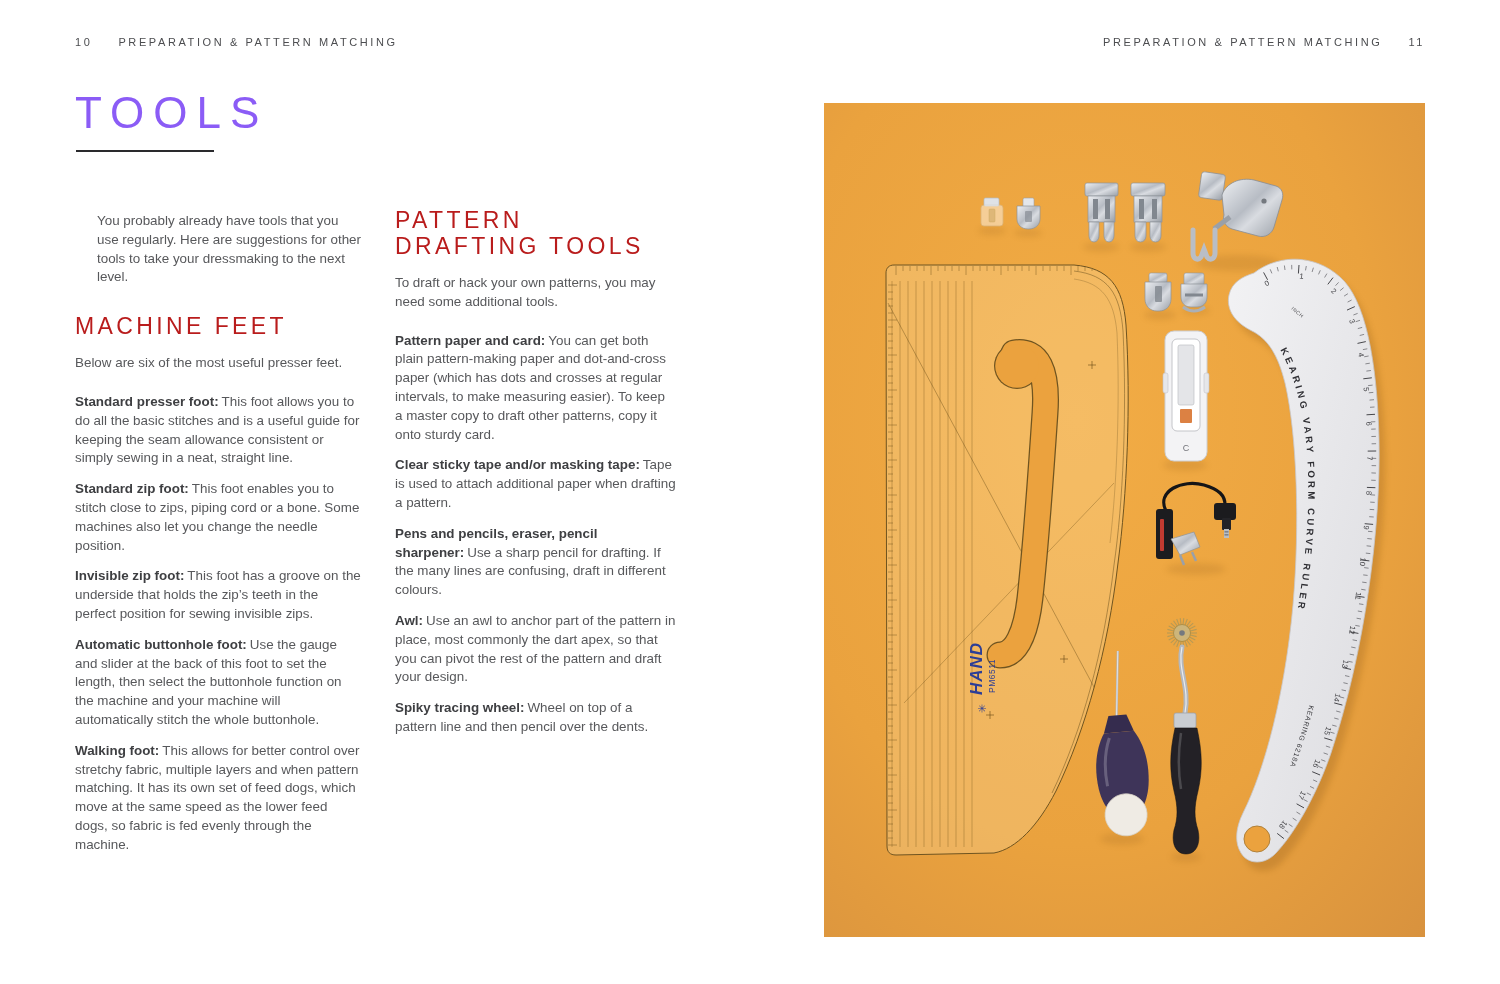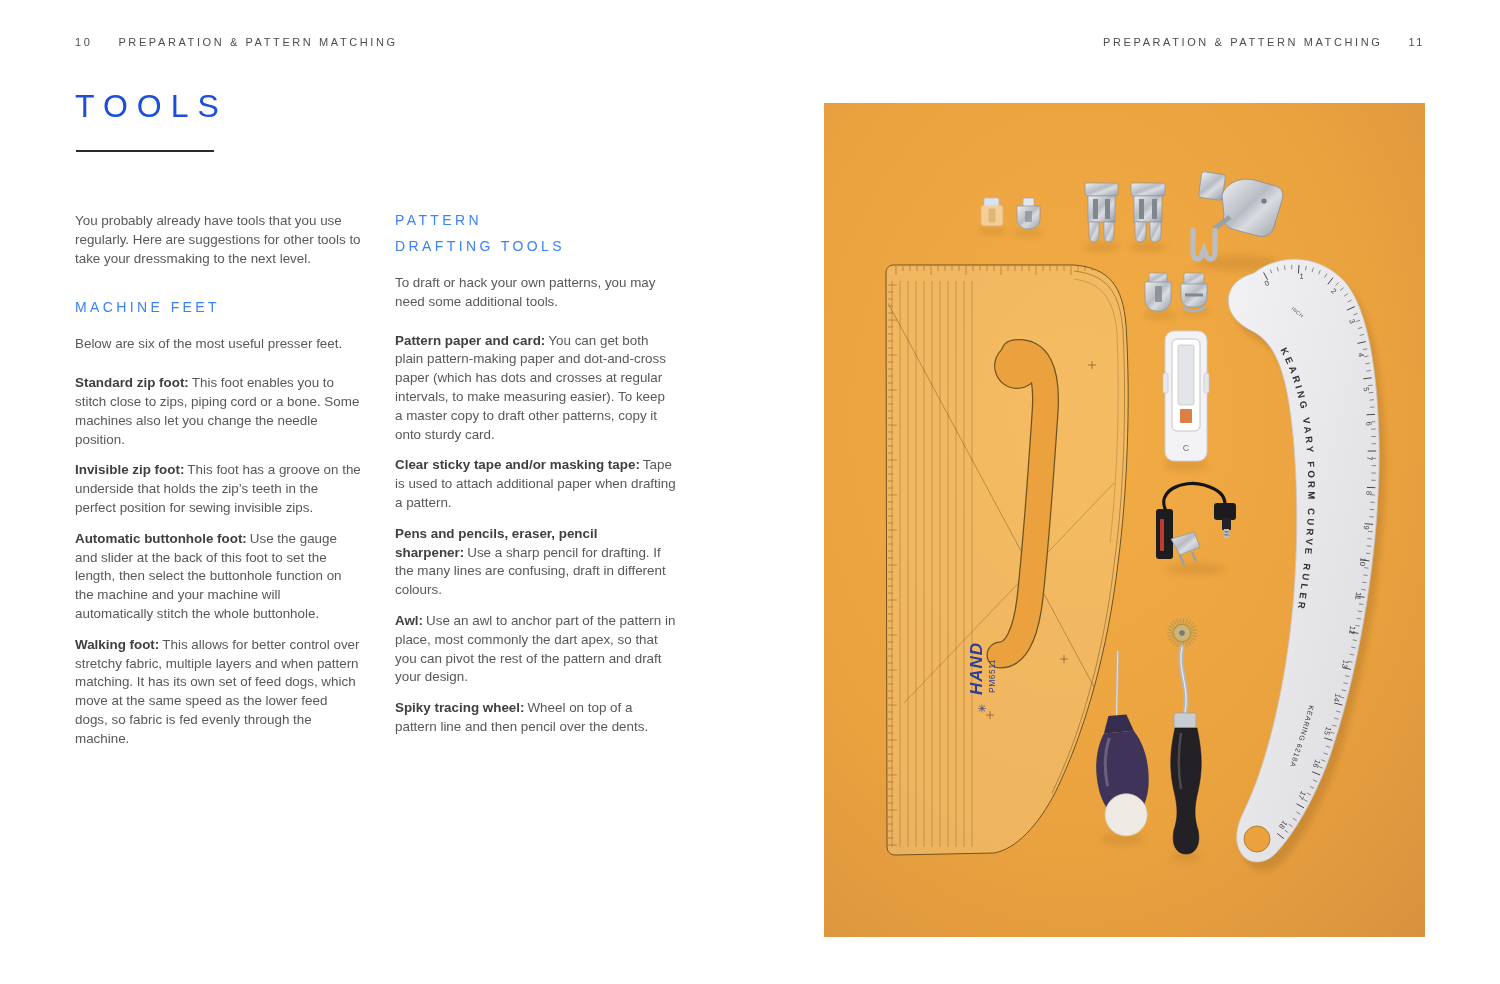--- a/index.html
+++ b/index.html
@@ -2,30 +2,30 @@
 <html><head>
 <meta charset="utf-8">
 <style>
   html,body{margin:0;padding:0;}
   body{width:1500px;height:984px;background:#ffffff;position:relative;overflow:hidden;
        font-family:"Liberation Sans",sans-serif;}
   .runhead{position:absolute;top:36px;font-size:11px;letter-spacing:2.6px;color:#4c4d50;
            display:flex;align-items:baseline;gap:26px;white-space:nowrap;}
   #head-left{left:75px;}
   #head-right{right:75px;}
-  .page-title{position:absolute;left:75px;top:88px;font-size:32px;letter-spacing:9px;
-              color:#1d4ed8;font-weight:normal;}
+  .page-title{position:absolute;left:75px;top:88px;font-size:44px;letter-spacing:9px;
+              color:#8b5cf6;font-weight:normal;}
   .title-rule{position:absolute;left:76px;top:150px;width:138px;height:2px;background:#2a2a2d;}
   .col{position:absolute;font-size:13.4px;line-height:18.8px;color:#57585b;}
   #col-left{left:75px;top:212px;width:287px;}
   #col-mid{left:395px;top:207px;width:281px;}
-  .col h2{font-size:14px;font-weight:normal;letter-spacing:3.4px;color:#3b82f6;
+  .col h2{font-size:23px;font-weight:normal;letter-spacing:3.4px;color:#b91c1c;
           margin:0 0 15px 0;line-height:26px;}
   .col p{margin:0 0 12px 0;}
-  .col p.intro{margin-bottom:26px;}
+  .col p.intro{margin-bottom:26px;margin-left:22px;}
   .col p.lead{margin-bottom:20px;}
   .col b{color:#3e3f42;font-weight:bold;margin-right:3px;}
   .photo{position:absolute;left:824px;top:103px;width:601px;height:834px;}
   svg text{font-family:"Liberation Sans",sans-serif;}
   .ruler-num{font-size:7.5px;fill:#3e3e42;}
   .ruler-label{font-size:9.5px;font-weight:bold;letter-spacing:3.2px;fill:#2f2f34;}
   .ruler-model{font-size:7px;letter-spacing:0.8px;fill:#3c3c40;}
   .ruler-unit{font-size:5px;letter-spacing:0.5px;fill:#47474b;}
   .pm-hand{font-size:17px;font-weight:bold;font-style:italic;fill:#2C3E96;letter-spacing:1px;}
   .pm-model{font-size:8.5px;fill:#2C3E96;letter-spacing:0.5px;}
@@ -44,20 +44,21 @@
   <span class="num">11</span>
 </div>
 
 <div class="page-title">TOOLS</div>
 <div class="title-rule"></div>
 
 <div class="col" id="col-left">
   <p class="intro">You probably already have tools that you use regularly. Here are suggestions for other tools to take your dressmaking to the next level.</p>
   <h2>MACHINE FEET</h2>
   <p class="lead">Below are six of the most useful presser feet.</p>
+  <p><b>Standard presser foot:</b><span>This foot allows you to do all the basic stitches and is a useful guide for keeping the seam allowance consistent or simply sewing in a neat, straight line.</span></p>
   <p><b>Standard zip foot:</b><span>This foot enables you to stitch close to zips, piping cord or a bone. Some machines also let you change the needle position.</span></p>
   <p><b>Invisible zip foot:</b><span>This foot has a groove on the underside that holds the zip’s teeth in the perfect position for sewing invisible zips.</span></p>
   <p><b>Automatic buttonhole foot:</b><span>Use the gauge and slider at the back of this foot to set the length, then select the buttonhole function on the machine and your machine will automatically stitch the whole buttonhole.</span></p>
   <p><b>Walking foot:</b><span>This allows for better control over stretchy fabric, multiple layers and when pattern matching. It has its own set of feed dogs, which move at the same speed as the lower feed dogs, so fabric is fed evenly through the machine.</span></p>
 </div>
 
 <div class="col" id="col-mid">
   <h2><span>PATTERN</span><br><span>DRAFTING TOOLS</span></h2>
   <p class="lead">To draft or hack your own patterns, you may need some additional tools.</p>
   <p><b>Pattern paper and card:</b><span>You can get both plain pattern-making paper and dot-and-cross paper (which has dots and crosses at regular intervals, to make measuring easier). To keep a master copy to draft other patterns, copy it onto sturdy card.</span></p>

